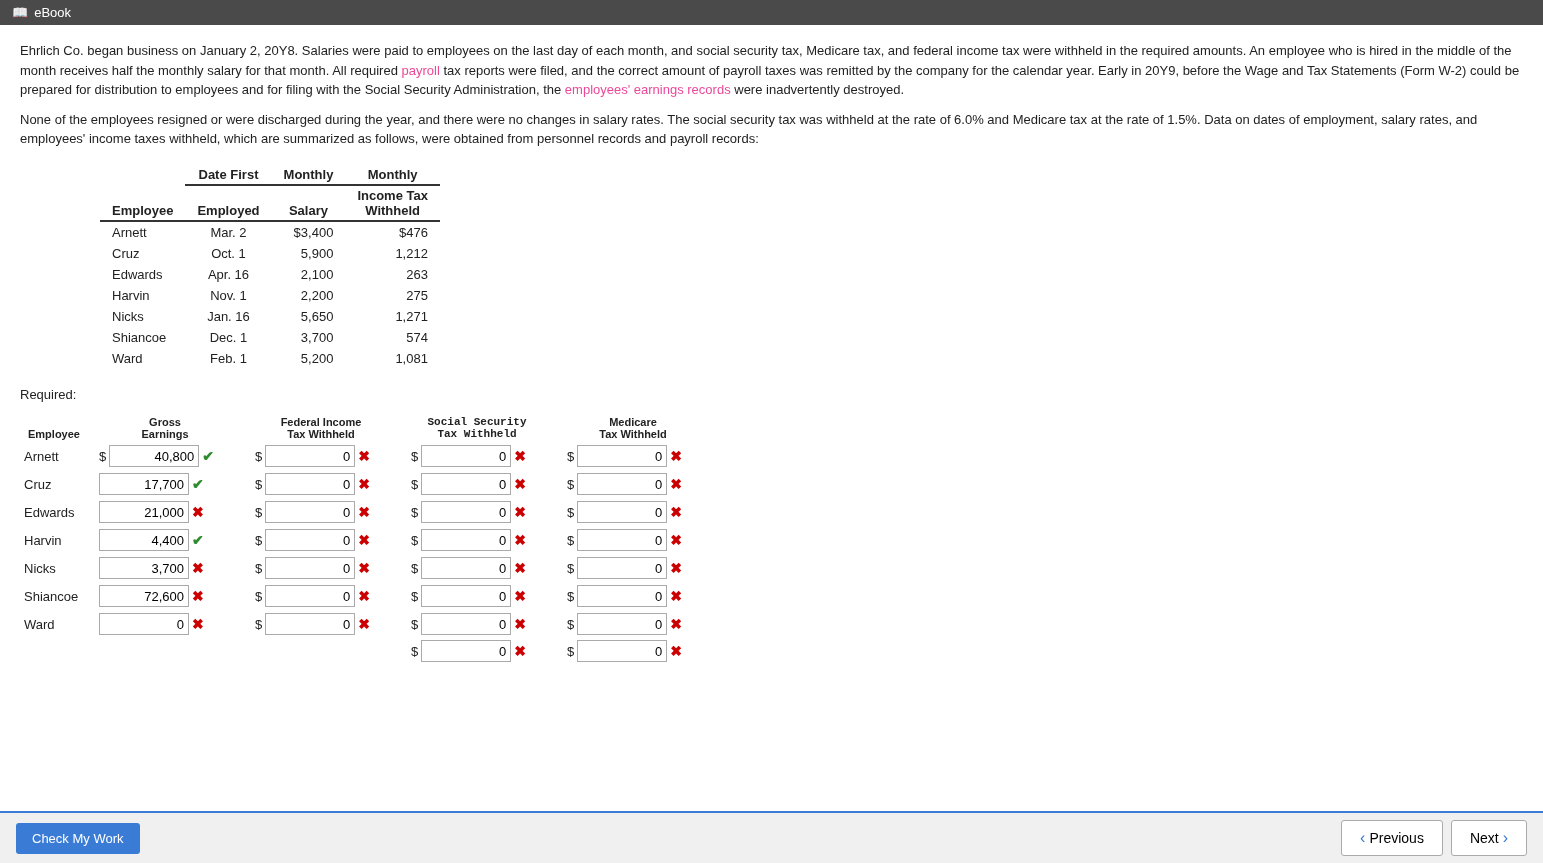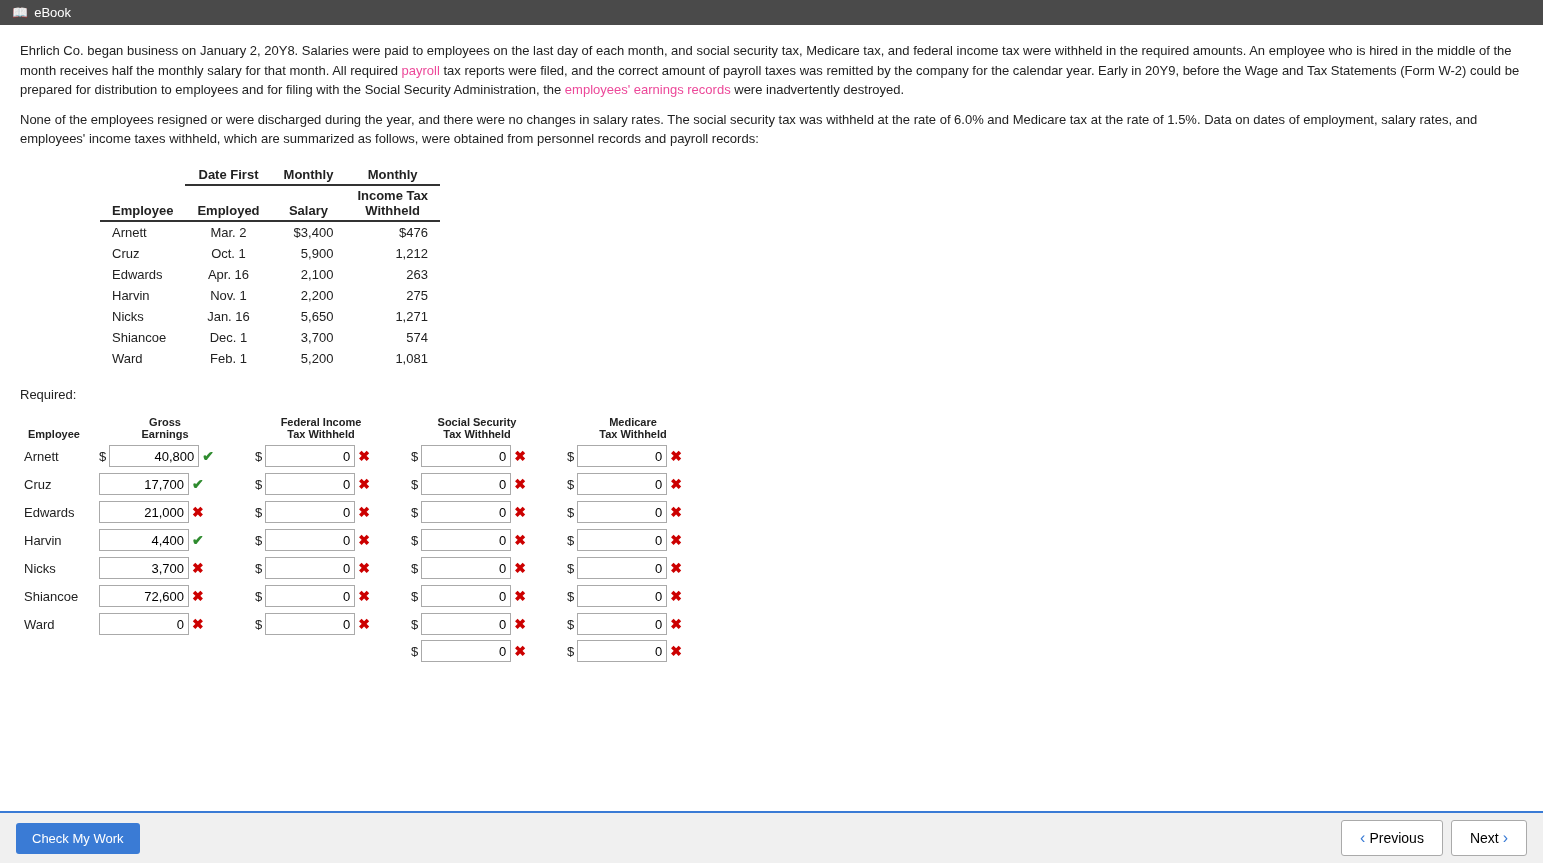--- a/index.html
+++ b/index.html
@@ -206,21 +206,21 @@
 
 
   <table class="data-table">
     <thead>
       <tr>
         <th class="left-align" style="min-width:75px;">Employee</th>
         <th style="min-width:140px;">Gross<br>Earnings</th>
         <th style="width:16px;"></th>
         <th style="min-width:140px;">Federal Income<br>Tax Withheld</th>
         <th style="width:16px;"></th>
-        <th style="min-width:140px;">Social Security<br>Tax Withheld</th>
+        <th style="min-width:140px;font-family:Liberation Mono, monospace;">Social Security<br>Tax Withheld</th>
         <th style="width:16px;"></th>
         <th style="min-width:140px;">Medicare<br>Tax Withheld</th>
         <th style="width:16px;"></th>
       </tr>
     </thead>
     <tbody id="data-entry-tbody">
     <tr>
     <td class="employee-name">Arnett</td>
     <td>
       <div class="input-cell">

